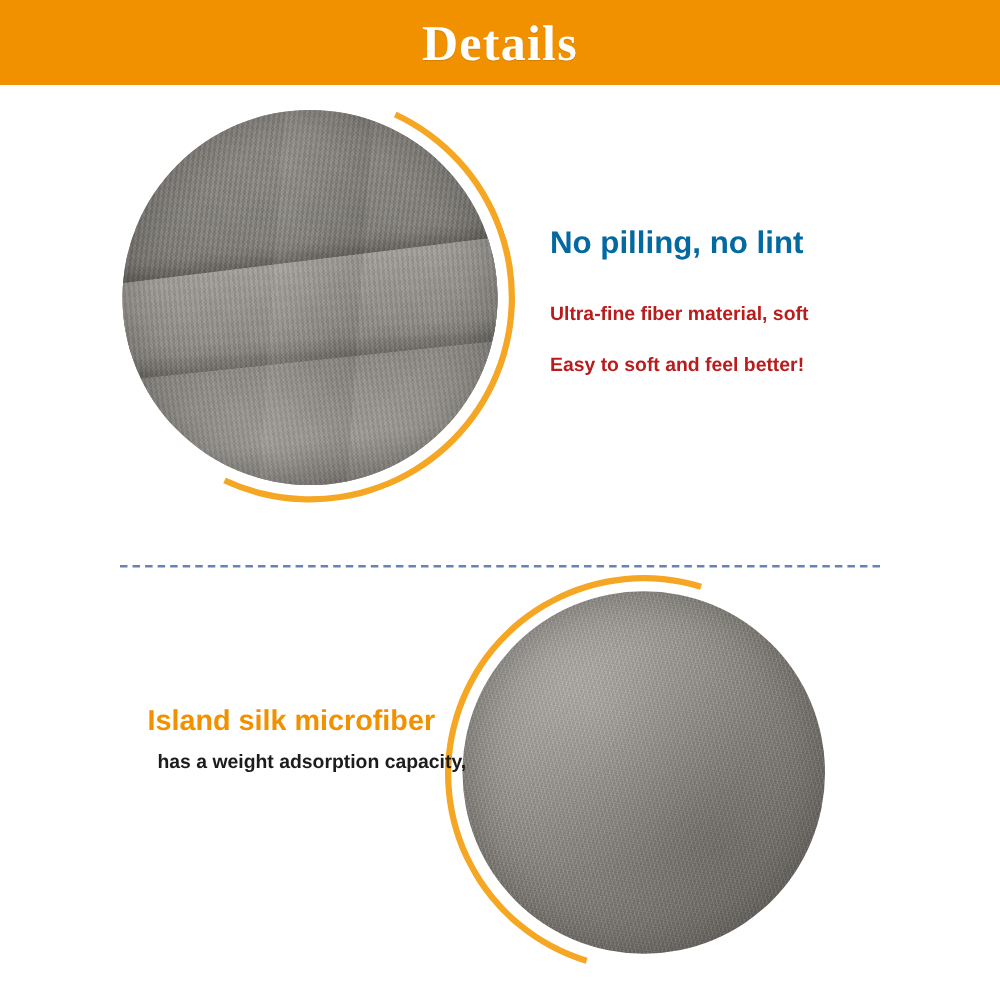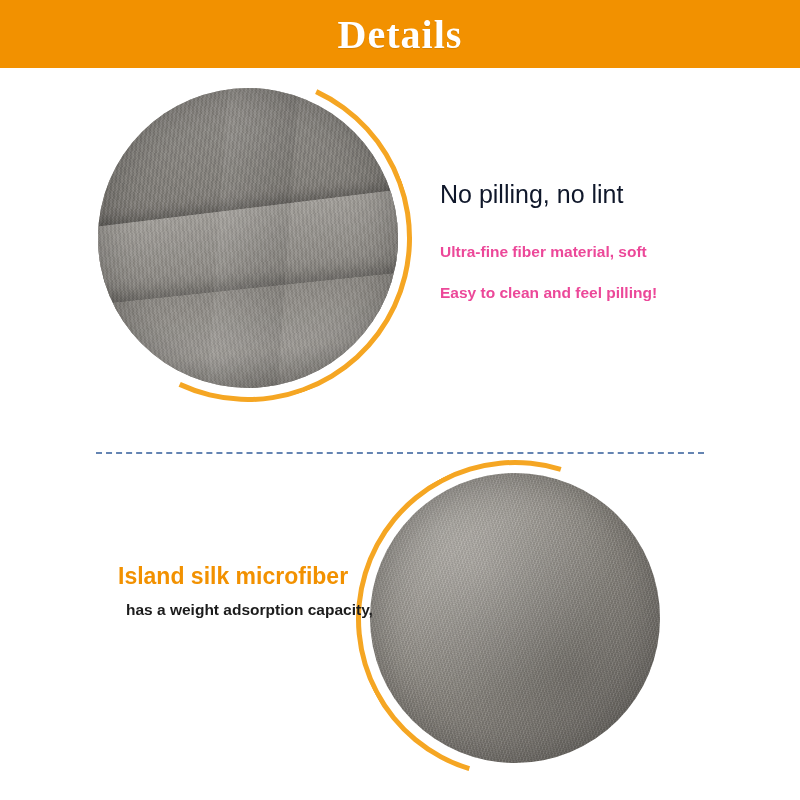--- a/index.html
+++ b/index.html
@@ -132,29 +132,29 @@
   }
 
   .text-one {
     position: absolute;
     left: 440px;
     top: 112px;
     width: 330px;
   }
   .headline {
     font-size: 25px;
-    font-weight: normal;
-    color: #0f172a;
+    font-weight: bold;
+    color: #0369a1;
     margin-bottom: 22px;
     white-space: nowrap;
   }
   .body-line {
     font-size: 15.5px;
     font-weight: bold;
-    color: #ec4899;
+    color: #b91c1c;
     line-height: 41px;
     white-space: nowrap;
   }
 
   
   .divider {
     position: absolute;
     left: 96px;
     top: 452px;
     width: 608px;
@@ -244,21 +244,21 @@
       <div class="cloth-b"></div>
       <div class="cloth-c"></div>
       <div class="cloth-edge"></div>
       <div class="photo-noise"></div>
       <div class="photo-vignette"></div>
     </div>
 
     <div class="text-one">
       <div class="headline">No pilling, no lint</div>
       <div class="body-line">Ultra-fine fiber material, soft</div>
-      <div class="body-line">Easy to clean and feel pilling!</div>
+      <div class="body-line">Easy to soft and feel better!</div>
     </div>
   </div>
 
   <div class="divider"></div>
 
   <div class="section-two">
     <div class="arc-two"></div>
     <div class="photo-two">
       <div class="fuzz"></div>
       <div class="fuzz2"></div>

